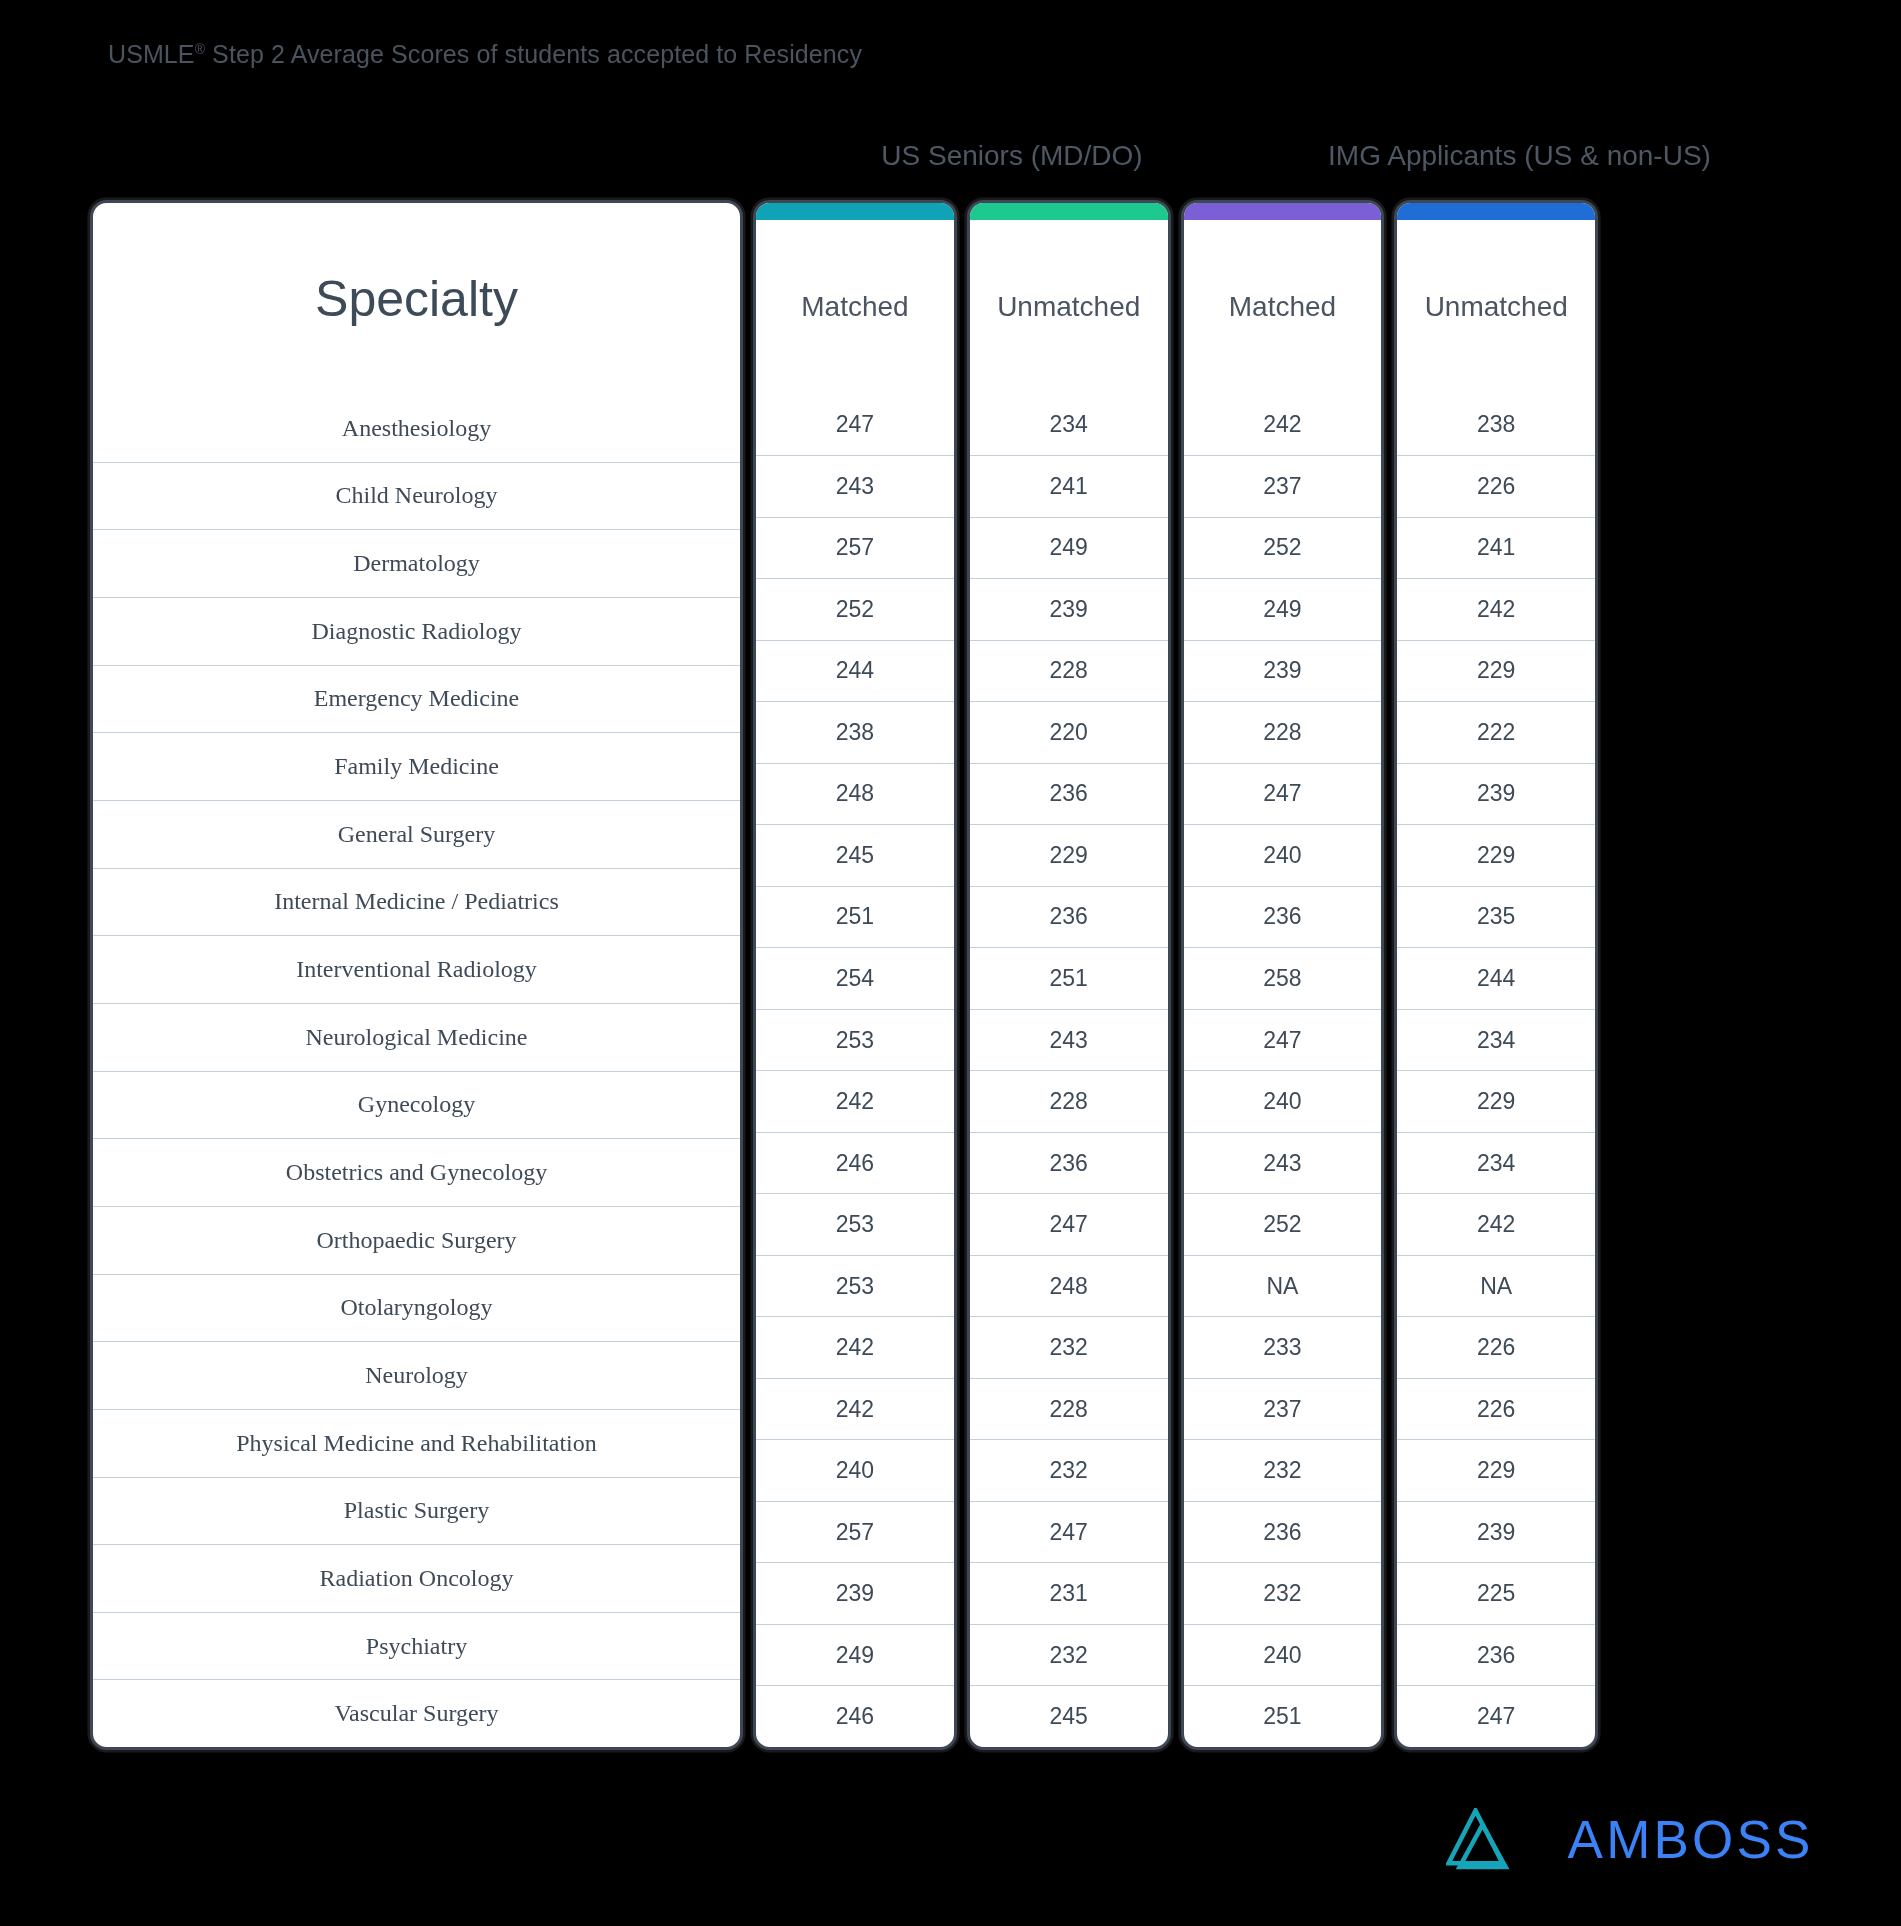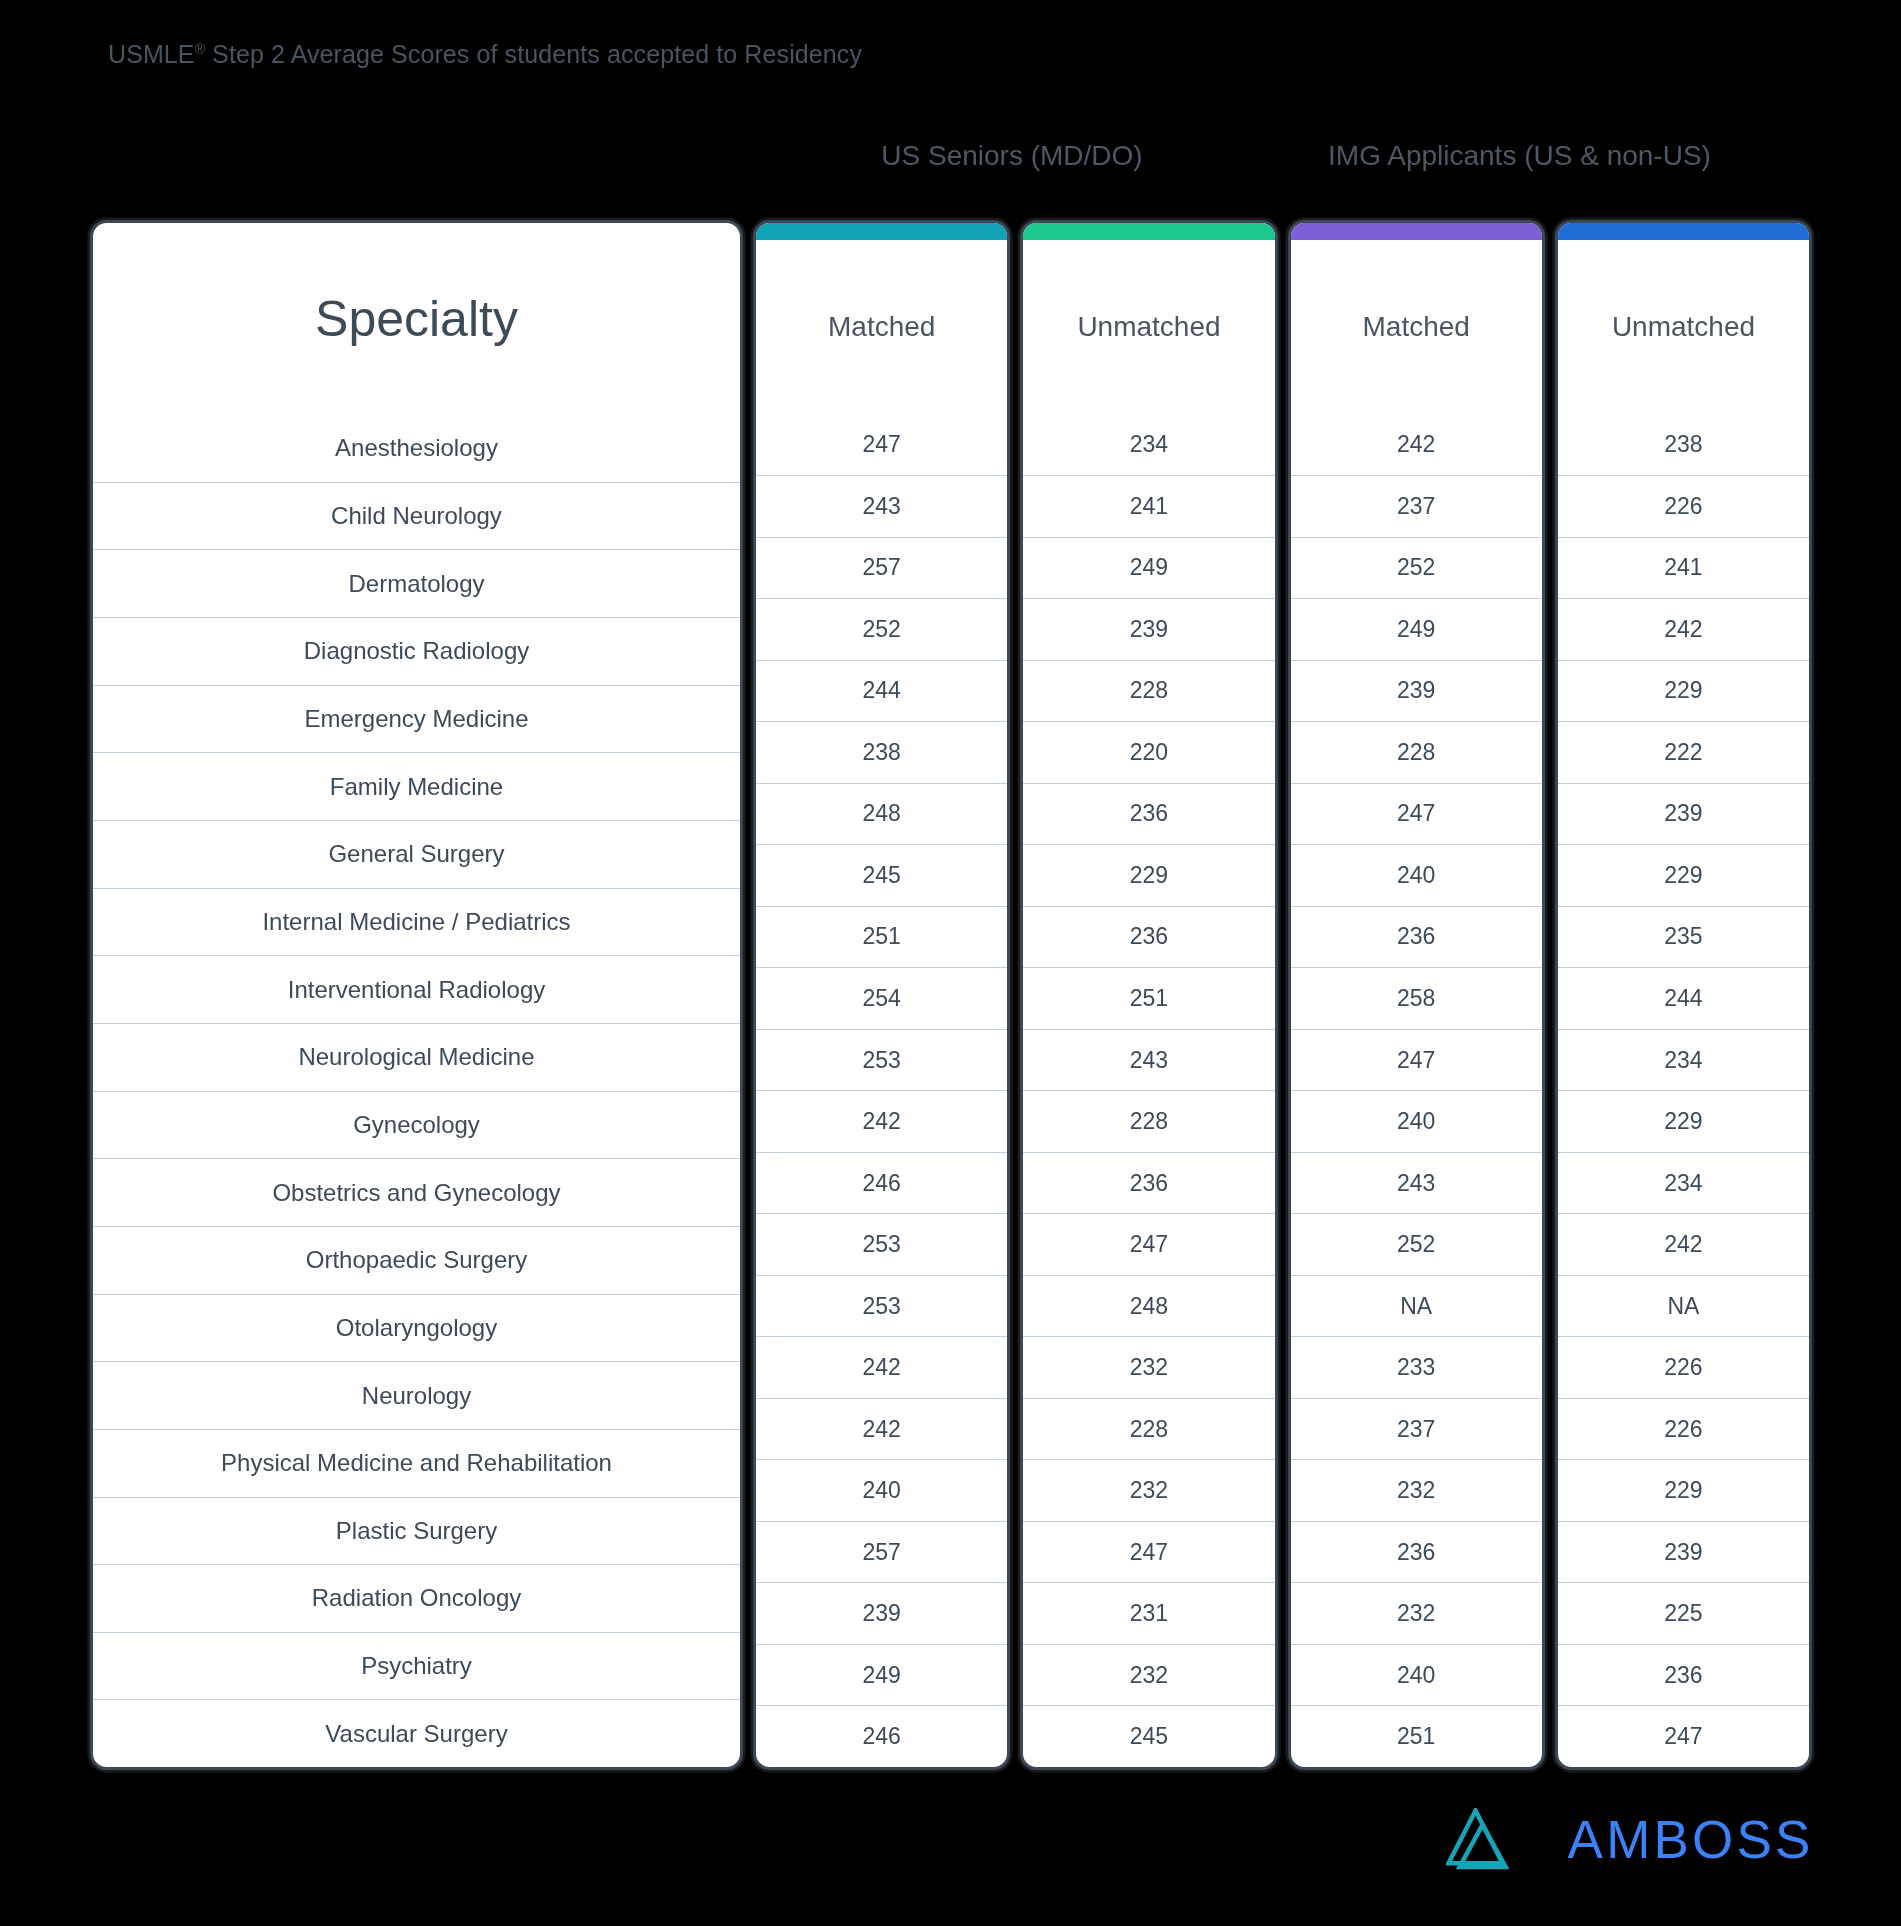--- a/index.html
+++ b/index.html
@@ -46,22 +46,22 @@
   }
   #group-img {
     left: 1276px;
     width: 487px;
   }
 
   
   .table-wrap {
     position: absolute;
     left: 90px;
-    top: 220px;
-    width: 1722px;
+    top: 200px;
+    width: 1508px;
     height: 1550px;
     display: flex;
     gap: 10.2px;
     align-items: stretch;
   }
 
   .card {
     background: #ffffff;
     border: 3.8px solid #3c4855;
     border-radius: 16.6px;
@@ -114,21 +114,21 @@
     align-items: center;
     justify-content: center;
     border-top: 1.3px solid #c3cfdb;
     font-size: 23px;
     color: #3d4a57;
     white-space: nowrap;
     padding: 0 6.4px;
     box-sizing: border-box;
   }
   .row.first { border-top: none; }
-  .card-specialty .row { font-size: 24px; }
+  .card-specialty .row { font-size: 24px; font-family: Liberation Serif, serif; }
 
   
   .logo {
     position: absolute;
     left: 1446px;
     top: 1808px;
     display: flex;
     align-items: center;
     gap: 16.6px;
   }

